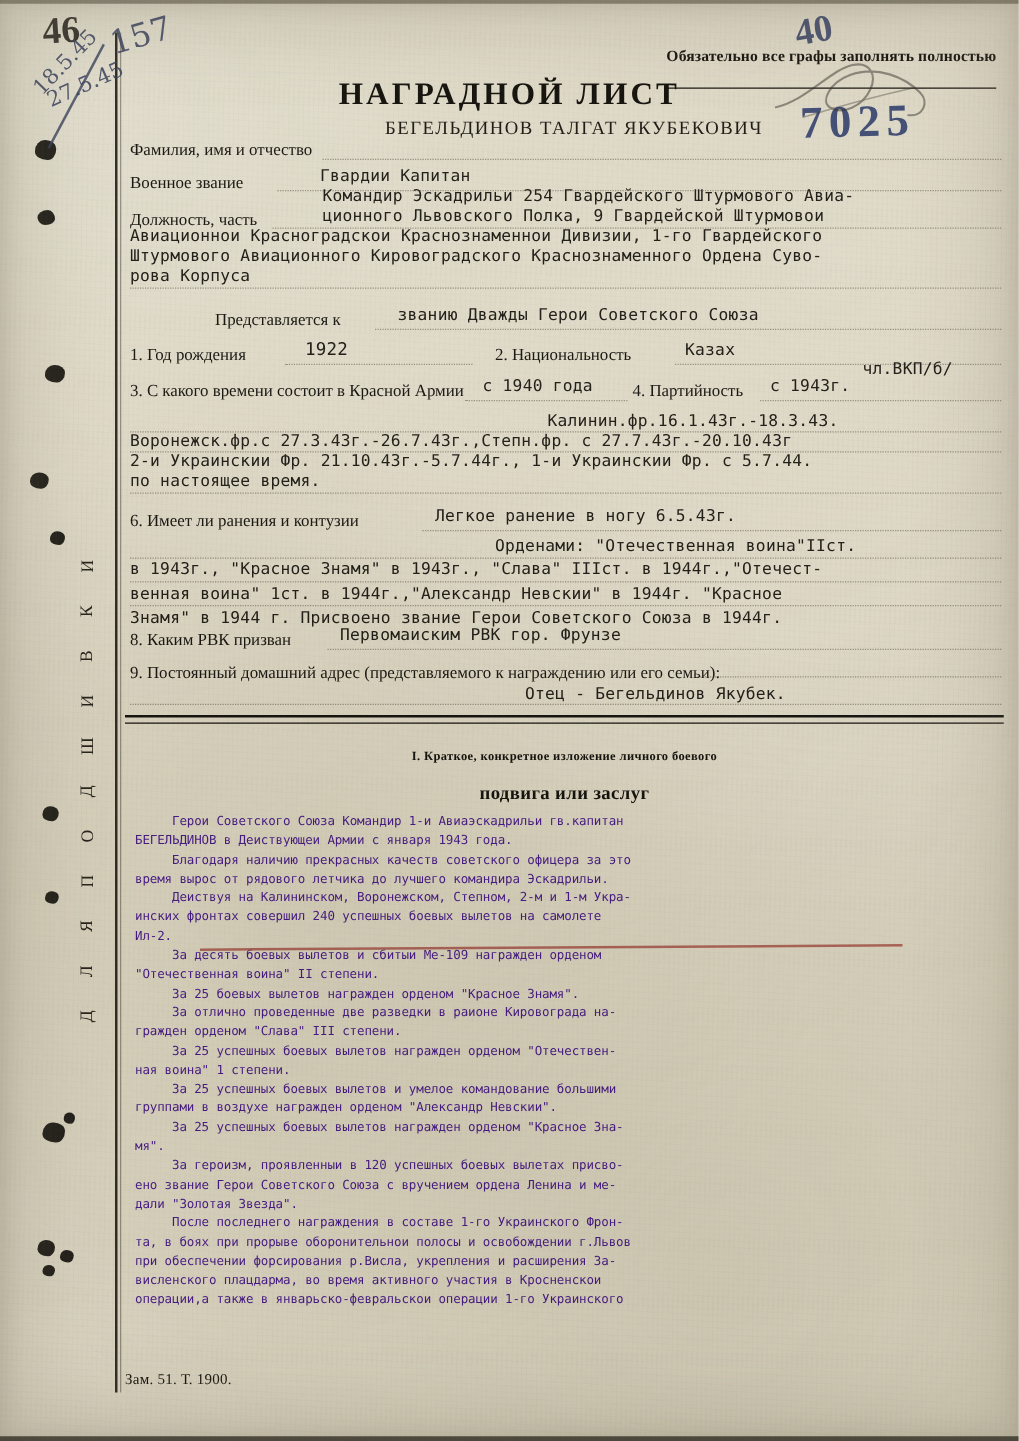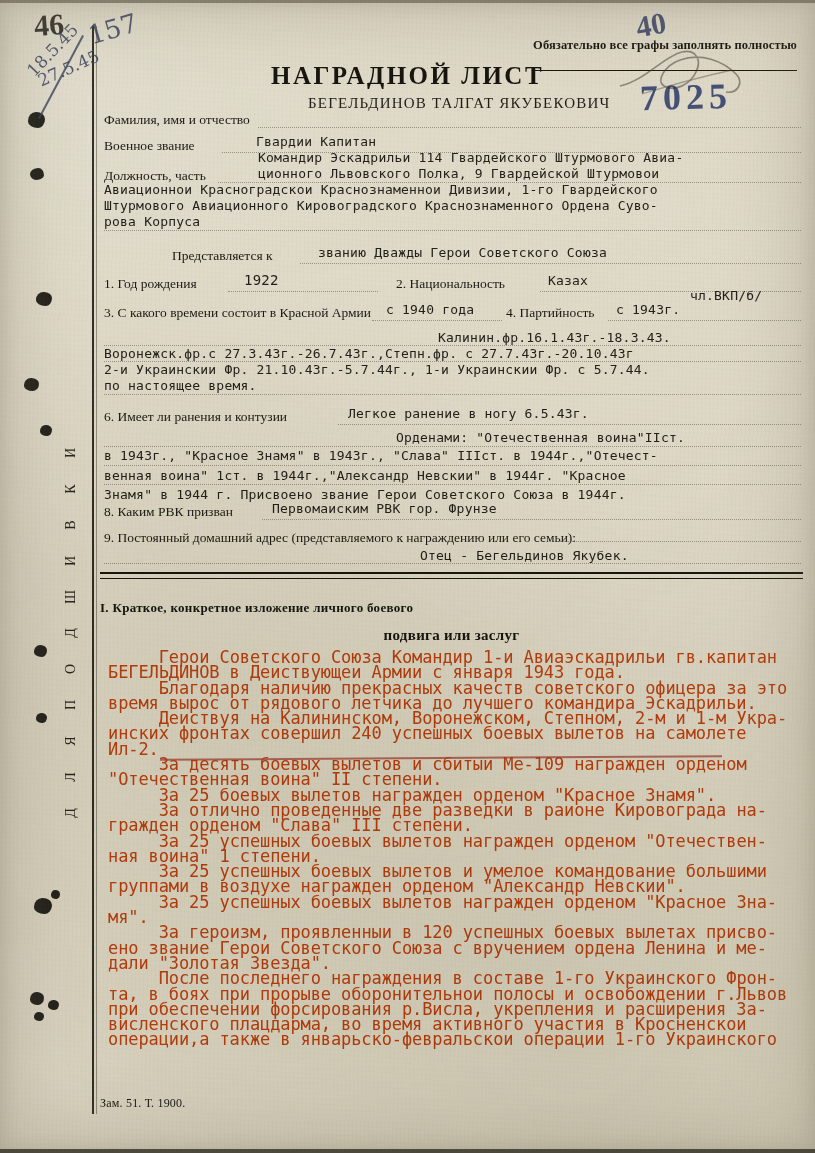--- a/index.html
+++ b/index.html
@@ -91,28 +91,28 @@
 
   
   .lbl{position:absolute;font-size:13.5px;color:#1b1913;font-family:"Liberation Serif",serif;white-space:nowrap;}
   .val{position:absolute;font-family:"DejaVu Sans Mono",monospace;font-size:13px;color:#23211a;white-space:nowrap;letter-spacing:.2px;}
   .dots{position:absolute;border-bottom:1.5px dotted #55514181;height:0;}
 
   
   #divider1{position:absolute;left:100px;right:12px;top:572px;border-top:2.4px solid #171510;}
   #divider2{position:absolute;left:100px;right:12px;top:578px;border-top:1.6px solid #171510;}
 
-  #sec-h1{position:absolute;left:100px;right:12px;top:600px;text-align:left;font-size:13px;font-weight:700;color:#17150f;letter-spacing:.3px;}
+  #sec-h1{position:absolute;left:100px;right:12px;top:600px;text-align:center;font-size:10px;font-weight:700;color:#17150f;letter-spacing:.3px;}
   #sec-h2{position:absolute;left:100px;right:12px;top:627px;text-align:center;font-size:15px;font-weight:700;color:#17150f;letter-spacing:.3px;}
 
   
   #body{
     position:absolute;left:108px;top:650px;width:698px;
     font-family:"DejaVu Sans Mono",monospace;
-    font-size:17px;line-height:15.3px;color:#c2410c;letter-spacing:-0.1px;
+    font-size:10px;line-height:15.3px;color:#4c1d95;letter-spacing:-0.1px;
     white-space:pre-wrap;
   }
   #redline{
     position:absolute;left:160px;top:757px;width:562px;height:0;
     border-top:2px solid #a8443c;opacity:.75;transform:rotate(-.35deg);
   }
   #footer{
     position:absolute;left:100px;top:1096px;
     font-size:12px;color:#1b1913;font-family:"Liberation Serif",serif;letter-spacing:.2px;
   }
@@ -172,21 +172,21 @@
   <div id="fio-value">БЕГЕЛЬДИНОВ  ТАЛГАТ  ЯКУБЕКОВИЧ</div>
 
   <div class="lbl" style="left:104px;top:112px;">Фамилия, имя  и отчество</div>
   <div class="dots" style="left:258px;right:14px;top:127px;"></div>
 
   <div class="lbl" style="left:104px;top:138px;">Военное звание</div>
   <div class="val" style="left:256px;top:134px;text-align:center;">Гвардии Капитан</div>
   <div class="dots" style="left:222px;right:14px;top:152px;"></div>
 
   <div class="lbl" style="left:104px;top:168px;">Должность, часть</div>
-  <div class="val" style="left:258px;top:150px;">Командир Эскадрильи 114 Гвардейского Штурмового Авиа-</div>
+  <div class="val" style="left:258px;top:150px;">Командир Эскадрильи 254 Гвардейского Штурмового Авиа-</div>
   <div class="val" style="left:258px;top:166px;">ционного Львовского Полка, 9 Гвардейской Штурмовои</div>
   <div class="val" style="left:104px;top:182px;">Авиационнои Красноградскои Краснознаменнои Дивизии, 1-го Гвардейского</div>
   <div class="val" style="left:104px;top:198px;">Штурмового Авиационного Кировоградского Краснознаменного Ордена Суво-</div>
   <div class="val" style="left:104px;top:214px;">рова Корпуса</div>
   <div class="dots" style="left:218px;right:14px;top:182px;"></div>
   <div class="dots" style="left:104px;right:14px;top:230px;"></div>
 
   <div class="lbl" style="left:172px;top:248px;">Представляется к</div>
   <div class="val" style="left:318px;top:245px;">званию Дважды Герои Советского Союза</div>
   <div class="dots" style="left:300px;right:14px;top:263px;"></div>

